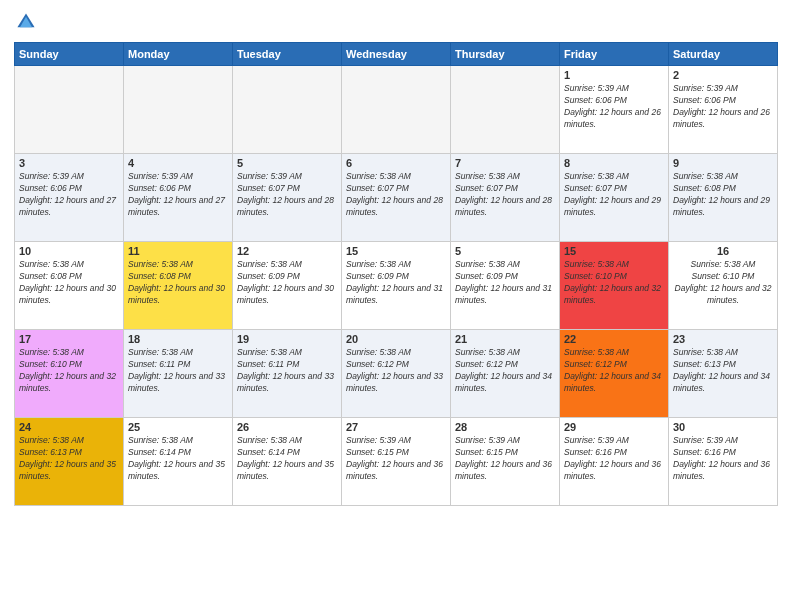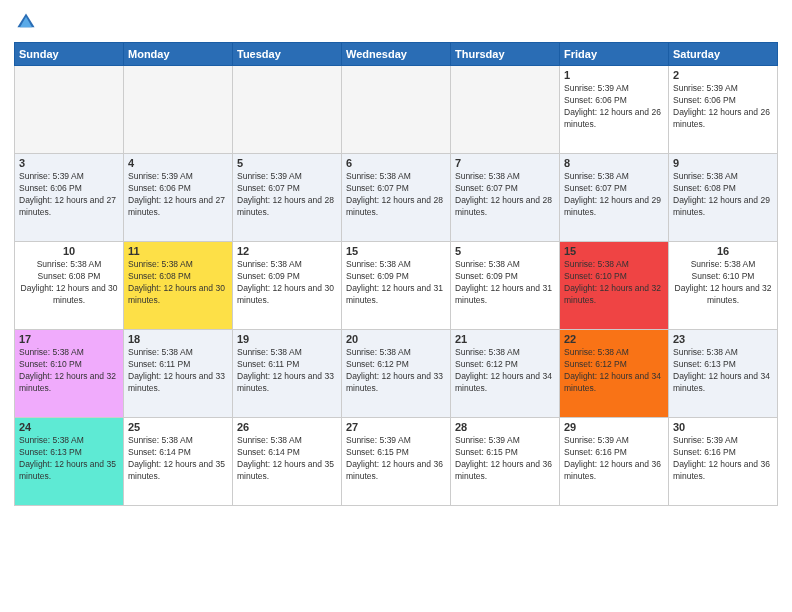--- a/index.html
+++ b/index.html
@@ -85,20 +85,21 @@
       font-size: 11px;
       font-weight: bold;
       color: #333;
       display: block;
       margin-bottom: 2px;
     }
     .day-info {
       font-size: 8.5px;
       color: #333;
       line-height: 1.4;
+      font-style: italic;
     }
   </style>
 </head>
 <body>
 
 <div class="page">
   <div class="header">
     <div class="logo">
       <svg class="logo-icon" viewBox="0 0 28 28">
         <polygon points="14,4 24,20 4,20" fill="#2a6db5"></polygon>
@@ -185,21 +186,21 @@
 Daylight: 12 hours and 29 minutes.</div>
           </td>
           <td style="background: rgb(238, 242, 248);">
             <span class="day-number">9</span>
             <div class="day-info" style="white-space: pre-line;">Sunrise: 5:38 AM
 Sunset: 6:08 PM
 Daylight: 12 hours and 29 minutes.</div>
           </td>
         </tr>
         <tr>
-          <td style="background: rgb(255, 255, 255); text-align: center;">
+          <td style="background: rgb(255, 255, 255);">
             <span class="day-number">10</span>
             <div class="day-info" style="white-space: pre-line;">Sunrise: 5:38 AM
 Sunset: 6:08 PM
 Daylight: 12 hours and 30 minutes.</div>
           </td>
           <td style="background: #fde047;">
             <span class="day-number">11</span>
             <div class="day-info" style="white-space: pre-line;">Sunrise: 5:38 AM
 Sunset: 6:08 PM
 Daylight: 12 hours and 30 minutes.</div>
@@ -273,21 +274,21 @@
 Daylight: 12 hours and 34 minutes.</div>
           </td>
           <td style="background: rgb(238, 242, 248);">
             <span class="day-number">23</span>
             <div class="day-info" style="white-space: pre-line;">Sunrise: 5:38 AM
 Sunset: 6:13 PM
 Daylight: 12 hours and 34 minutes.</div>
           </td>
         </tr>
         <tr>
-          <td style="background: #5eead4; margin-top: 15px;">
+          <td style="background: #eab308; margin-top: 15px;">
             <span class="day-number">24</span>
             <div class="day-info" style="white-space: pre-line;">Sunrise: 5:38 AM
 Sunset: 6:13 PM
 Daylight: 12 hours and 35 minutes.</div>
           </td>
           <td style="background: rgb(255, 255, 255);">
             <span class="day-number">25</span>
             <div class="day-info" style="white-space: pre-line;">Sunrise: 5:38 AM
 Sunset: 6:14 PM
 Daylight: 12 hours and 35 minutes.</div>

